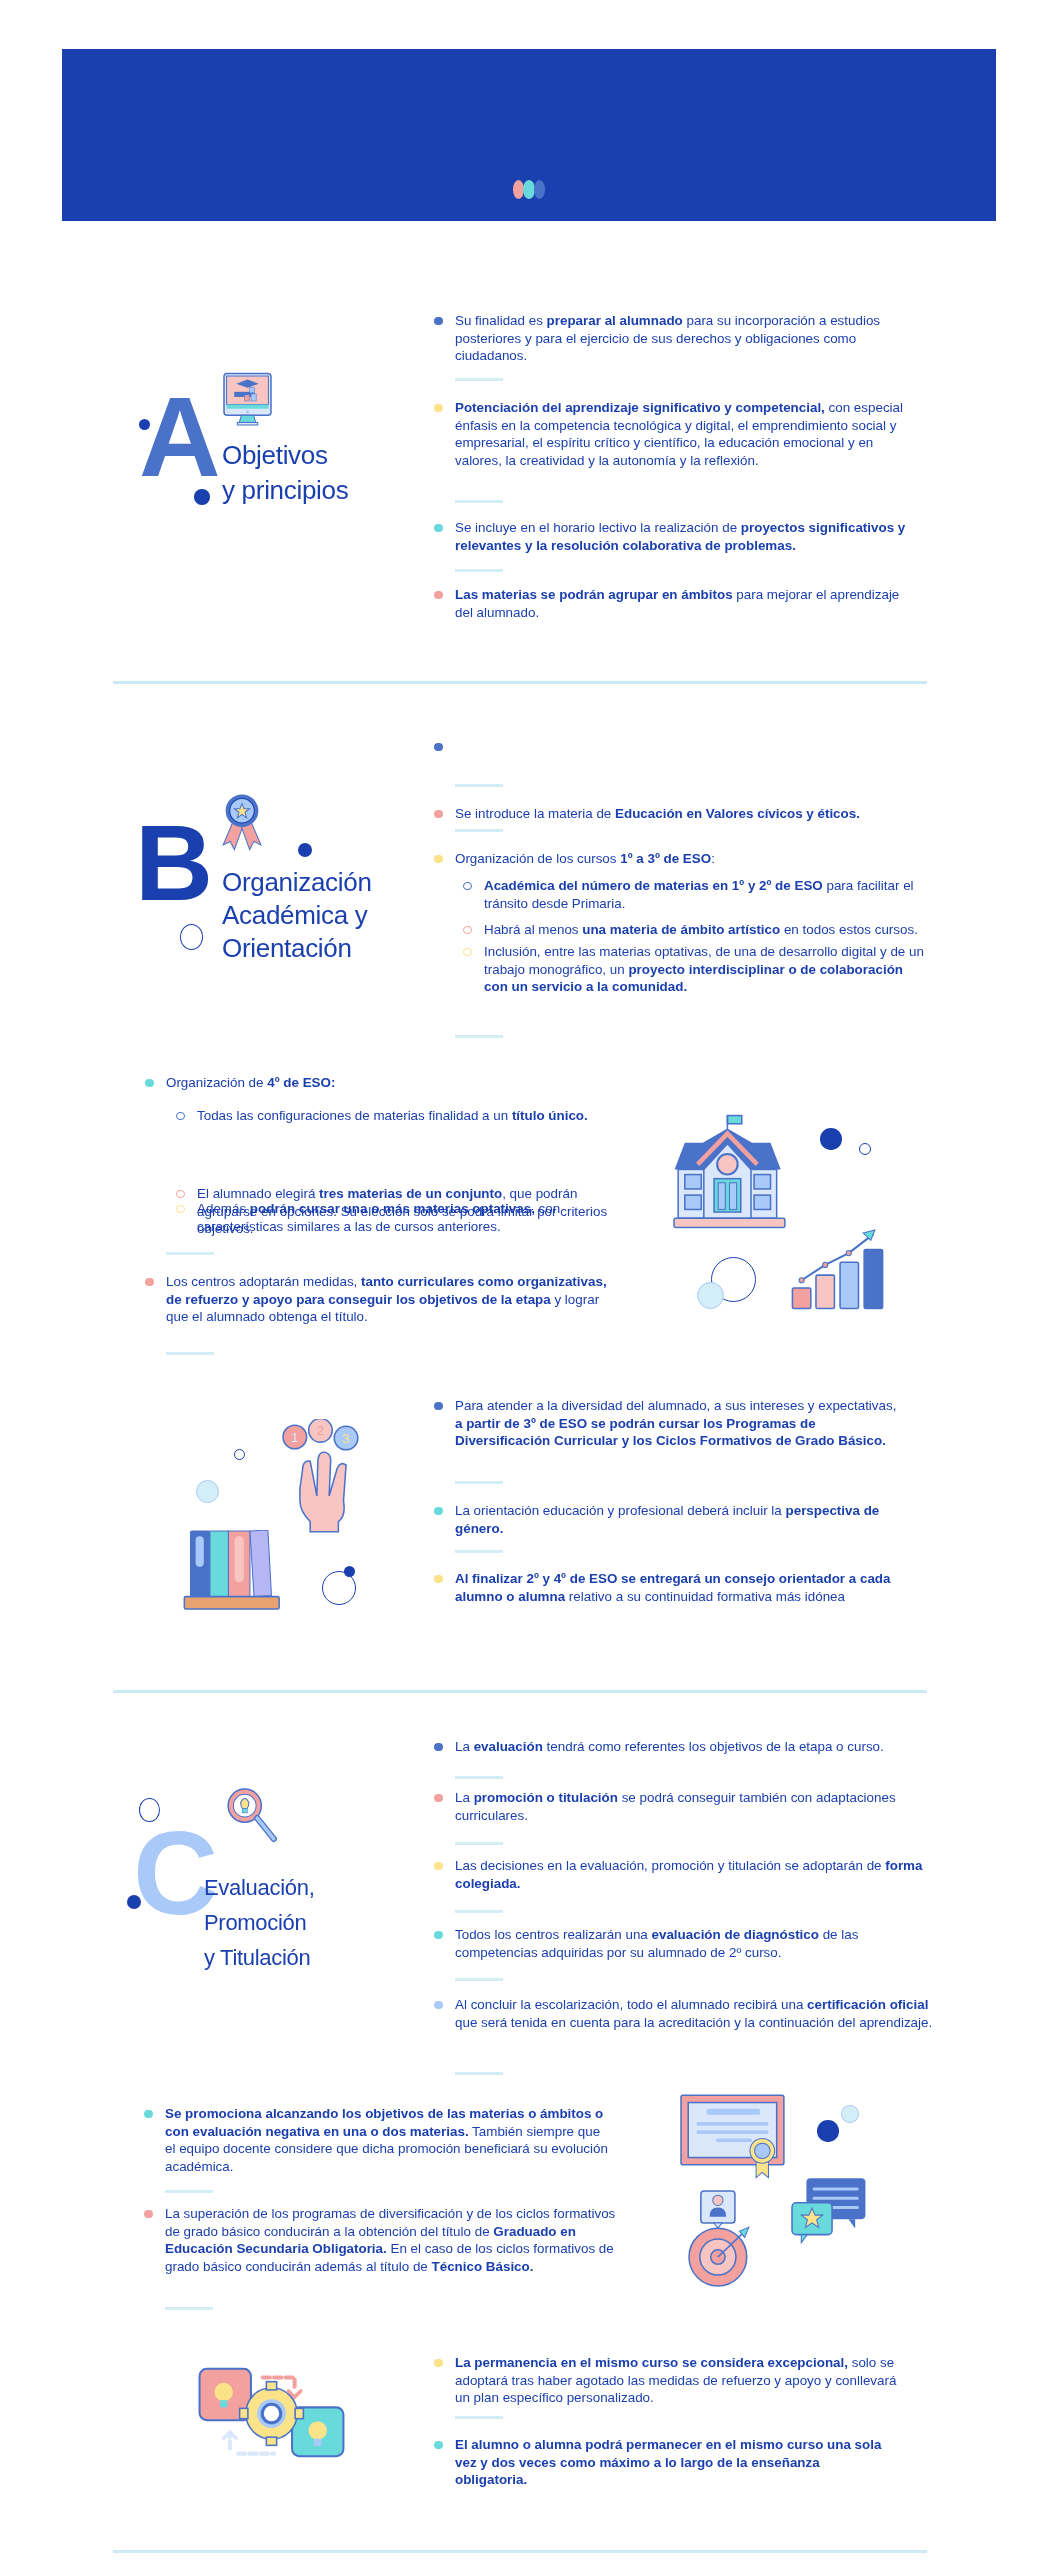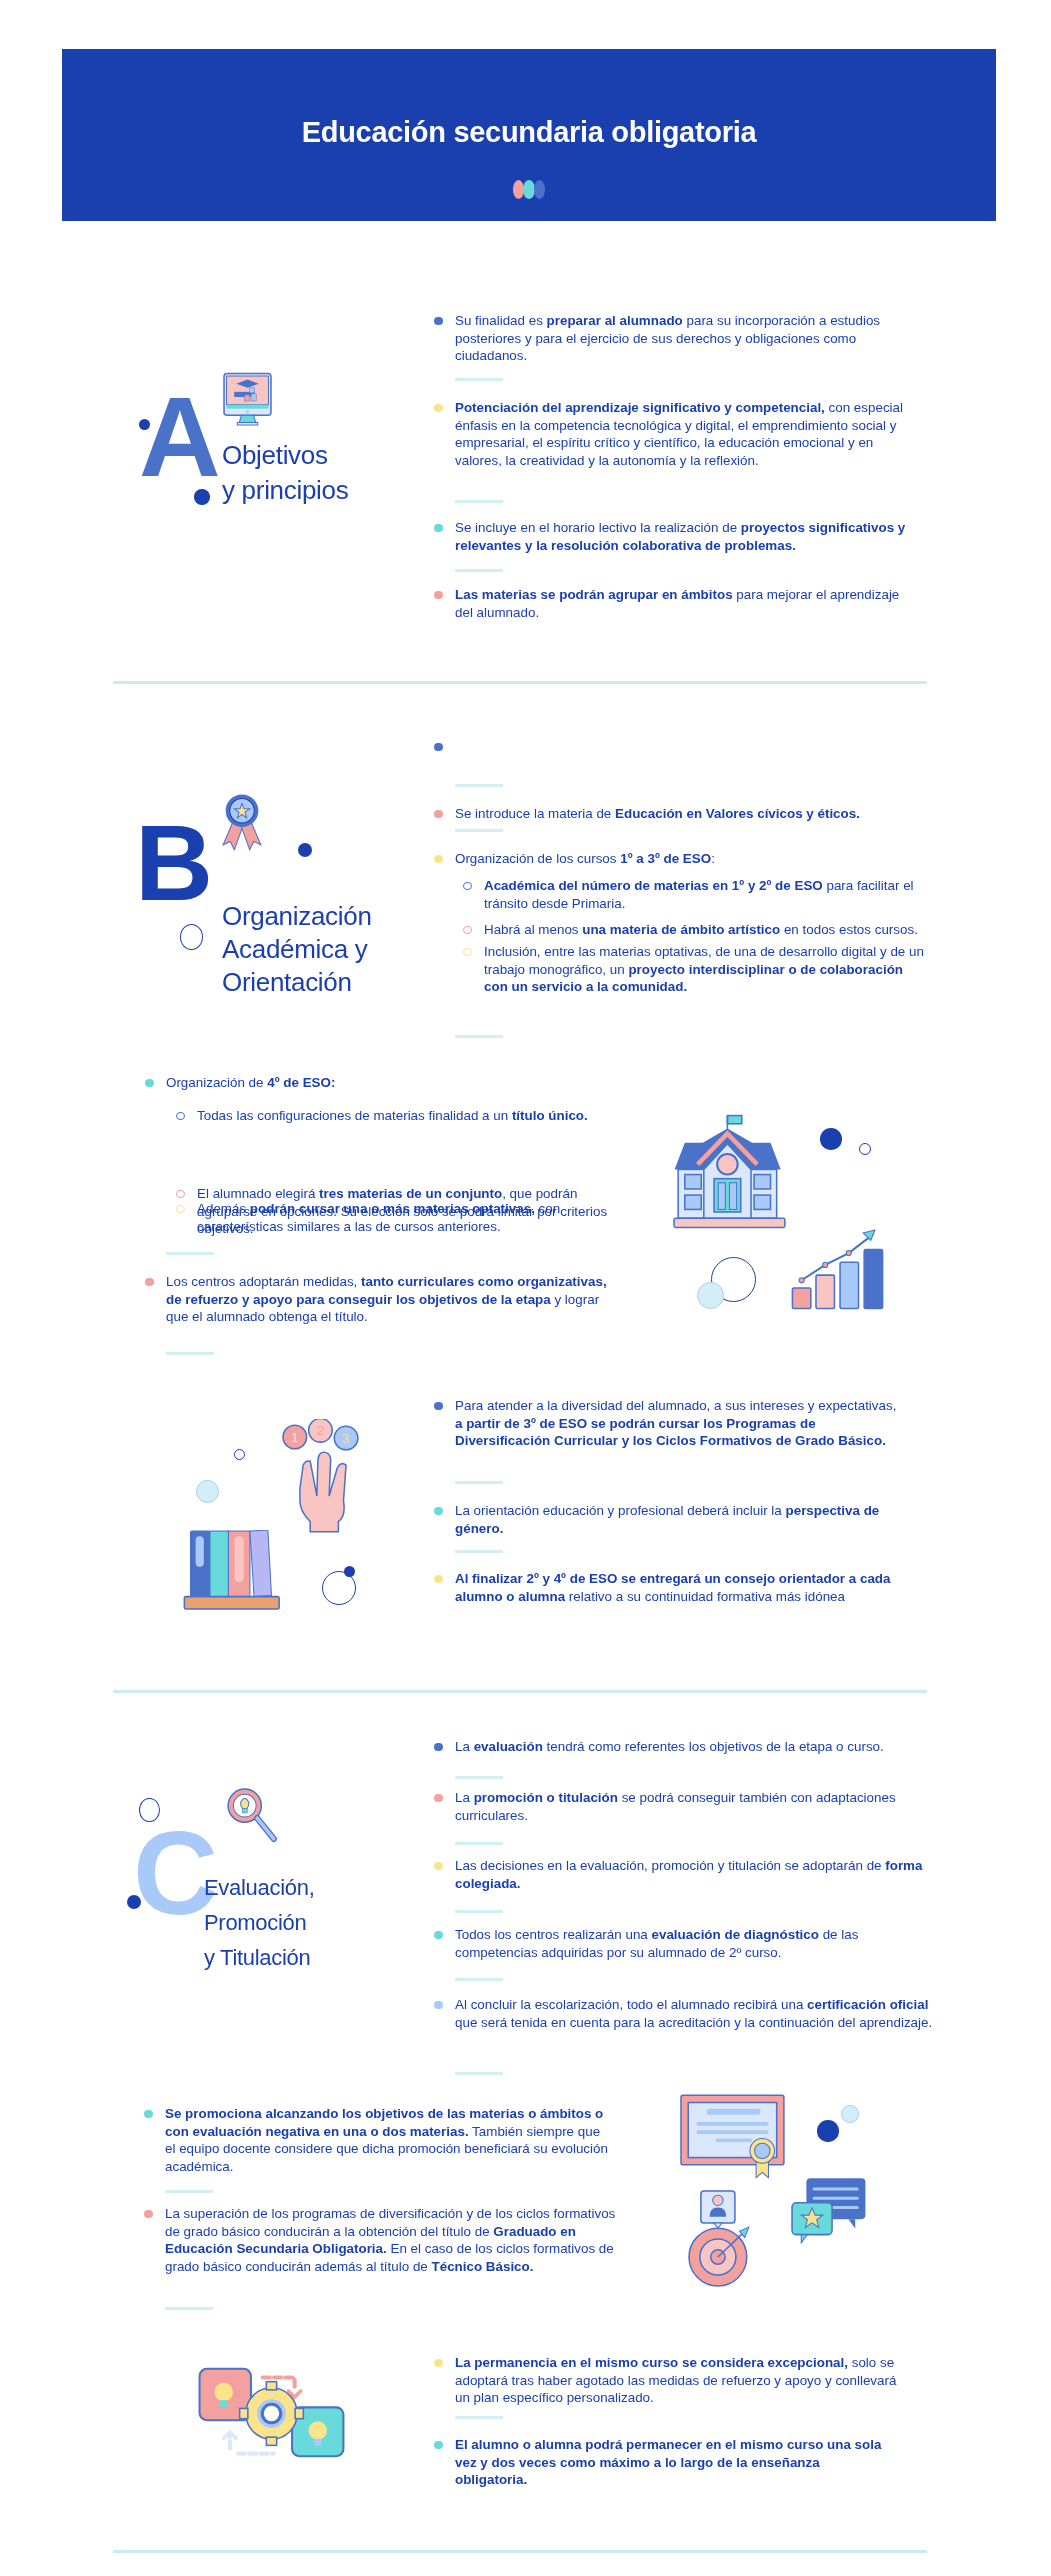--- a/index.html
+++ b/index.html
@@ -33,21 +33,20 @@
   .section-divider { position: absolute; left: 113px; width: 814px; height: 3.1px; background: #cbeaf4; }
 
   
   .big-letter { position: absolute; font-weight: bold; line-height: 1; }
   .sec-title { position: absolute; font-weight: normal; color: #1a3fae; font-size: 28px; line-height: 34px; letter-spacing: -0.3px; }
 </style>
 </head>
 <body>
 
 <div class="header">
-  <div class="header-title">Educación secundaria obligatoria</div>
   <div class="header-dots">
     <span class="hdot" style="background:#f3a19f"></span>
     <span class="hdot" style="background:#69dadb"></span>
     <span class="hdot" style="background:#4a72c9"></span>
   </div>
 </div>
 
 <div>
 
   <span class="abs" style="left:139px;top:419px;width:11.3px;height:11.3px;border-radius:50%;background:#1a3fae"></span>
@@ -103,21 +102,21 @@
 
   <svg class="abs" style="left:219px;top:791px" width="46" height="62" viewBox="0 0 90 120">
     <polygon points="28,58 8,105 22,98 30,114 46,70" fill="#f3a19f" stroke="#4a72c9" stroke-width="2"></polygon>
     <polygon points="62,58 82,105 68,98 60,114 44,70" fill="#f3a19f" stroke="#4a72c9" stroke-width="2"></polygon>
     <circle cx="45" cy="38" r="32" fill="#4a72c9"></circle>
     <circle cx="45" cy="38" r="24" fill="#a9c9f8" stroke="#1a3fae" stroke-width="2"></circle>
     <polygon points="45,24 49,34 60,34 51,41 54,52 45,45 36,52 39,41 30,34 41,34" fill="#fbe38a" stroke="#4a72c9" stroke-width="2"></polygon>
   </svg>
   <span class="abs" style="left:298px;top:843px;width:14.4px;height:14.4px;border-radius:50%;background:#1a3fae"></span>
   <span class="abs" style="left:180px;top:924px;width:23px;height:26px;border-radius:50%;border:1.5px solid #1a3fae"></span>
-  <div class="sec-title" style="left:222px;top:900px;font-size:26px;line-height:33px">
+  <div class="sec-title" style="left:222px;top:866px;font-size:26px;line-height:33px">
     <div>Organización</div>
     <div>Académica y</div>
     <div>Orientación</div>
   </div>
 
   <div class="bl txt" style="left:455px;top:738px;width:448px">
     <span class="dot" style="background:#4a72c9"></span>
   </div>
   <div class="sep" style="left:455px;top:784px"></div>
 

